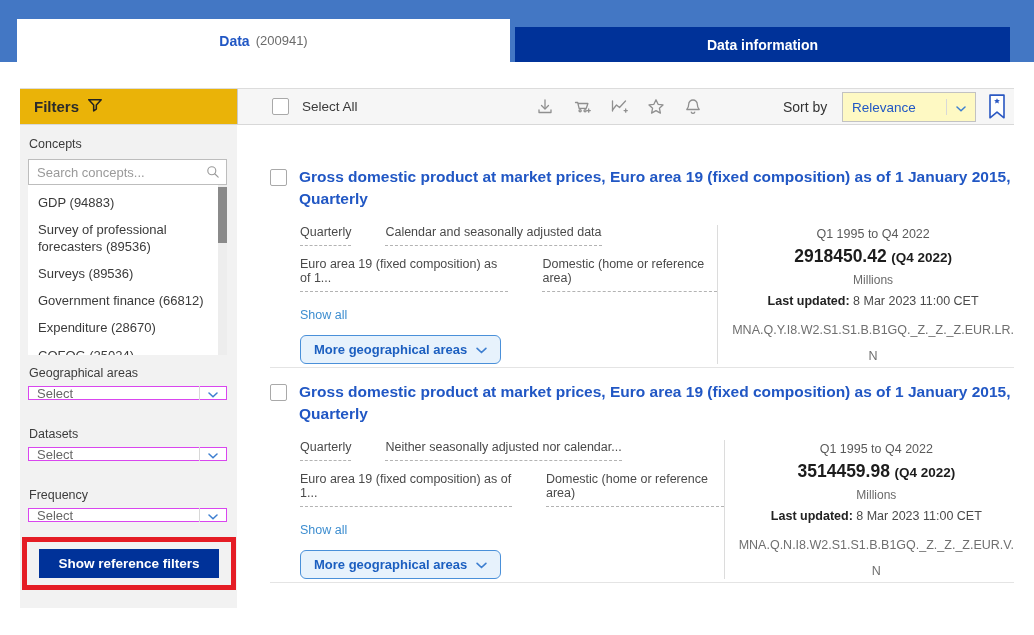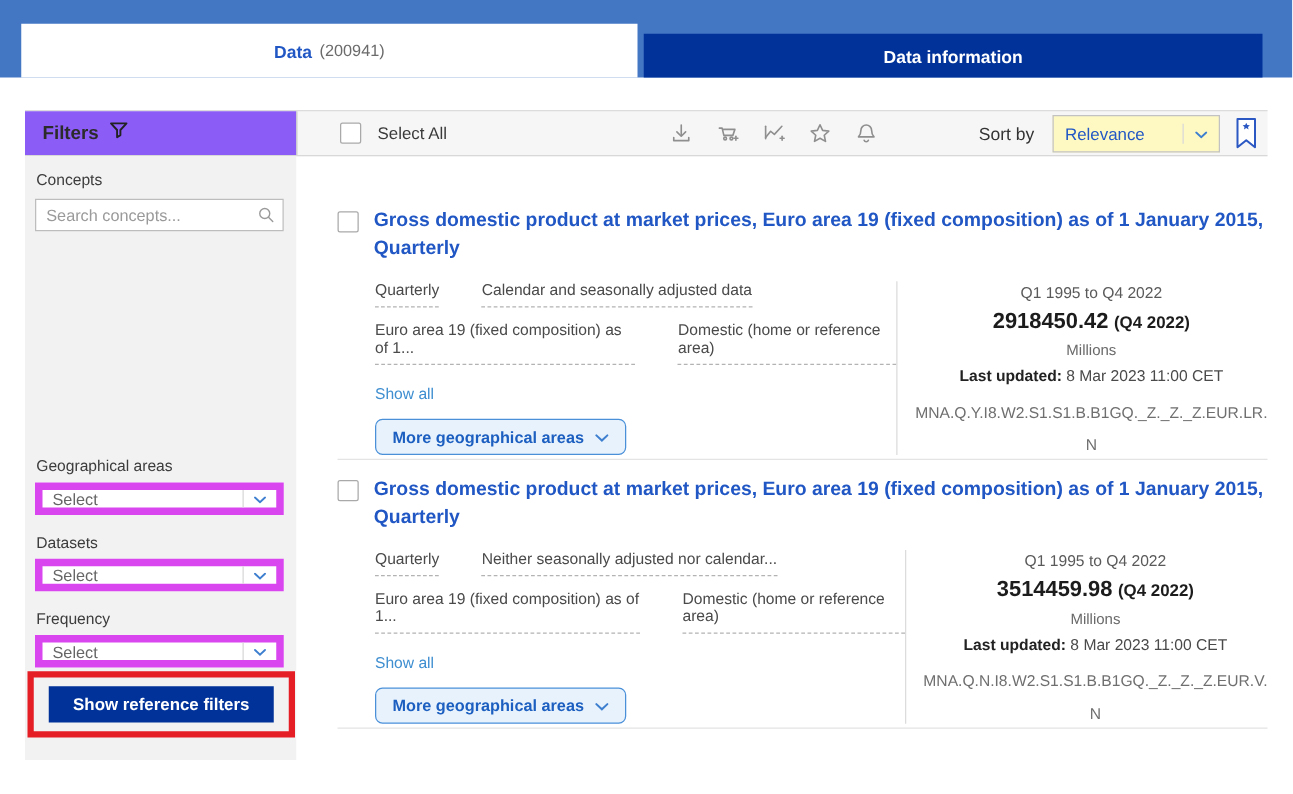--- a/index.html
+++ b/index.html
@@ -13,21 +13,21 @@
                display:flex; align-items:center; justify-content:center; gap:6px; cursor:pointer; }
   .tab-white .t-label { color:#2157c4; font-weight:bold; font-size:14px; }
   .tab-white .t-count { color:#6b6b6b; font-size:13px; }
   .tab-dark { position:absolute; left:515px; top:27px; width:495px; height:35px; background:#003299;
               display:flex; align-items:center; justify-content:center; cursor:pointer; }
   .tab-dark .t-label { color:#ffffff; font-weight:bold; font-size:14px; }
 
   
   .strip { position:absolute; left:20px; top:88px; width:994px; height:37px; background:#f6f6f6;
            border-top:1px solid #dcdcdc; border-bottom:1px solid #d8d8d8; }
-  .filters-header { position:absolute; left:0; top:0; width:217px; height:100%; background:#8b5cf6;
+  .filters-header { position:absolute; left:0; top:0; width:217px; height:100%; background:#eab308;
                     display:flex; align-items:center; padding-left:14px; gap:8px; }
   .filters-header .f-label { font-size:15px; font-weight:bold; color:#2b2b2b; }
   .strip-vdiv { position:absolute; left:217px; top:0; width:1px; height:100%; background:#c9c9c9; }
   .checkbox { width:17px; height:17px; background:#fff; border:1px solid #a9a9a9; border-radius:2px; cursor:pointer; }
   .select-all { position:absolute; left:252px; top:0; height:100%; display:flex; align-items:center; gap:13px; }
   .select-all .sa-label { font-size:13.5px; color:#3a3a3a; }
   .tool-icons { position:absolute; left:513px; top:0; height:100%; display:flex; align-items:center; gap:13px; }
   .tool-icons .icon-btn { width:24px; height:24px; display:flex; align-items:center; justify-content:center; cursor:pointer; }
   .tool-icons svg { stroke:#8f8f8f; fill:none; stroke-width:1.3; stroke-linecap:round; stroke-linejoin:round; }
   .sort-label { position:absolute; left:763px; top:0; height:100%; display:flex; align-items:center;
@@ -44,21 +44,21 @@
   .search-wrap { position:absolute; left:8px; top:34px; width:199px; height:26px; }
   .search-wrap input { width:100%; height:100%; border:1px solid #bdbdbd; background:#fff; padding:0 26px 0 8px;
                        font-family:"Liberation Sans", sans-serif; font-size:13px; color:#444; }
   .search-wrap input::placeholder { color:#9a9a9a; }
   .search-wrap .search-icon { position:absolute; right:6px; top:5px; }
   .concepts-list { position:absolute; left:8px; top:60px; width:199px; height:170px; background:#fff; overflow:hidden; }
   .concepts-list ul { list-style:none; padding:10px 18px 0 10px; }
   .concepts-list li { font-size:13px; color:#3a3a3a; margin-bottom:11px; line-height:1.25; cursor:pointer; }
   .scroll-track { position:absolute; right:0; top:0; width:9px; height:100%; background:#ededed; }
   .scroll-thumb { position:absolute; right:0; top:2px; width:9px; height:56px; background:#8a8a8a; cursor:grab; }
-  .select-box { position:absolute; left:8px; width:199px; height:26px; background:#fff; border:6px solid #d946ef;
+  .select-box { position:absolute; left:8px; width:199px; height:14px; background:#fff; border:1px solid #d946ef;
                 display:flex; align-items:center; padding:0 8px; cursor:pointer; }
   .select-box .sel-value { font-size:13px; color:#666; flex:1; }
   .select-box .sep { width:1px; height:14px; background:#d8d8d8; margin-right:8px; }
   .red-annotation { position:absolute; left:2px; top:412px; width:214px; height:53px; border:5px solid #e51d25; }
   .advanced-btn { position:absolute; left:12px; top:7px; width:180px; height:29px; background:#003299; border:none;
                   color:#fff; font-family:"Liberation Sans", sans-serif; font-size:13.5px; font-weight:bold; cursor:pointer; }
 
   
   .main { position:absolute; left:270px; top:160px; width:744px; }
   .result-card { height:208px; padding-top:6px; border-bottom:1px solid #e4e4e4; }
@@ -176,20 +176,34 @@
     <div class="field-label" style="top:12px;">Concepts</div>
     <div class="search-wrap">
       <input type="text" placeholder="Search concepts..." style="">
       <span class="search-icon">
         <svg width="16" height="16" viewBox="0 0 20 20">
             <circle cx="8.5" cy="8.5" r="5" fill="none" stroke="#9a9a9a" stroke-width="1.4"></circle>
             <path d="M12.5 12.5l4 4" stroke="#9a9a9a" stroke-width="1.4" stroke-linecap="round"></path>
           </svg>
       </span>
     </div>
+    <div class="concepts-list">
+      <ul>
+        <li>GDP (94883)</li>
+        <li>Survey of professional forecasters (89536)</li>
+        <li>Surveys (89536)</li>
+        <li>Government finance (66812)</li>
+        <li>Expenditure (28670)</li>
+        <li>COFOG (25024)</li>
+
+      </ul>
+      <div class="scroll-track">
+        <div class="scroll-thumb"></div>
+      </div>
+    </div>
 
     <div class="field-label" style="top:241px;">Geographical areas</div>
     <div class="select-box" style="top:261px;">
       <span class="sel-value">Select</span>
       <span class="sep"></span>
       <span><svg width="10" height="6" viewBox="0 0 10 6">
             <path d="M1 1l4 3.8L9 1" fill="none" stroke="#3e7fd0" stroke-width="1.5" stroke-linecap="round"></path>
           </svg></span>
     </div>
 

